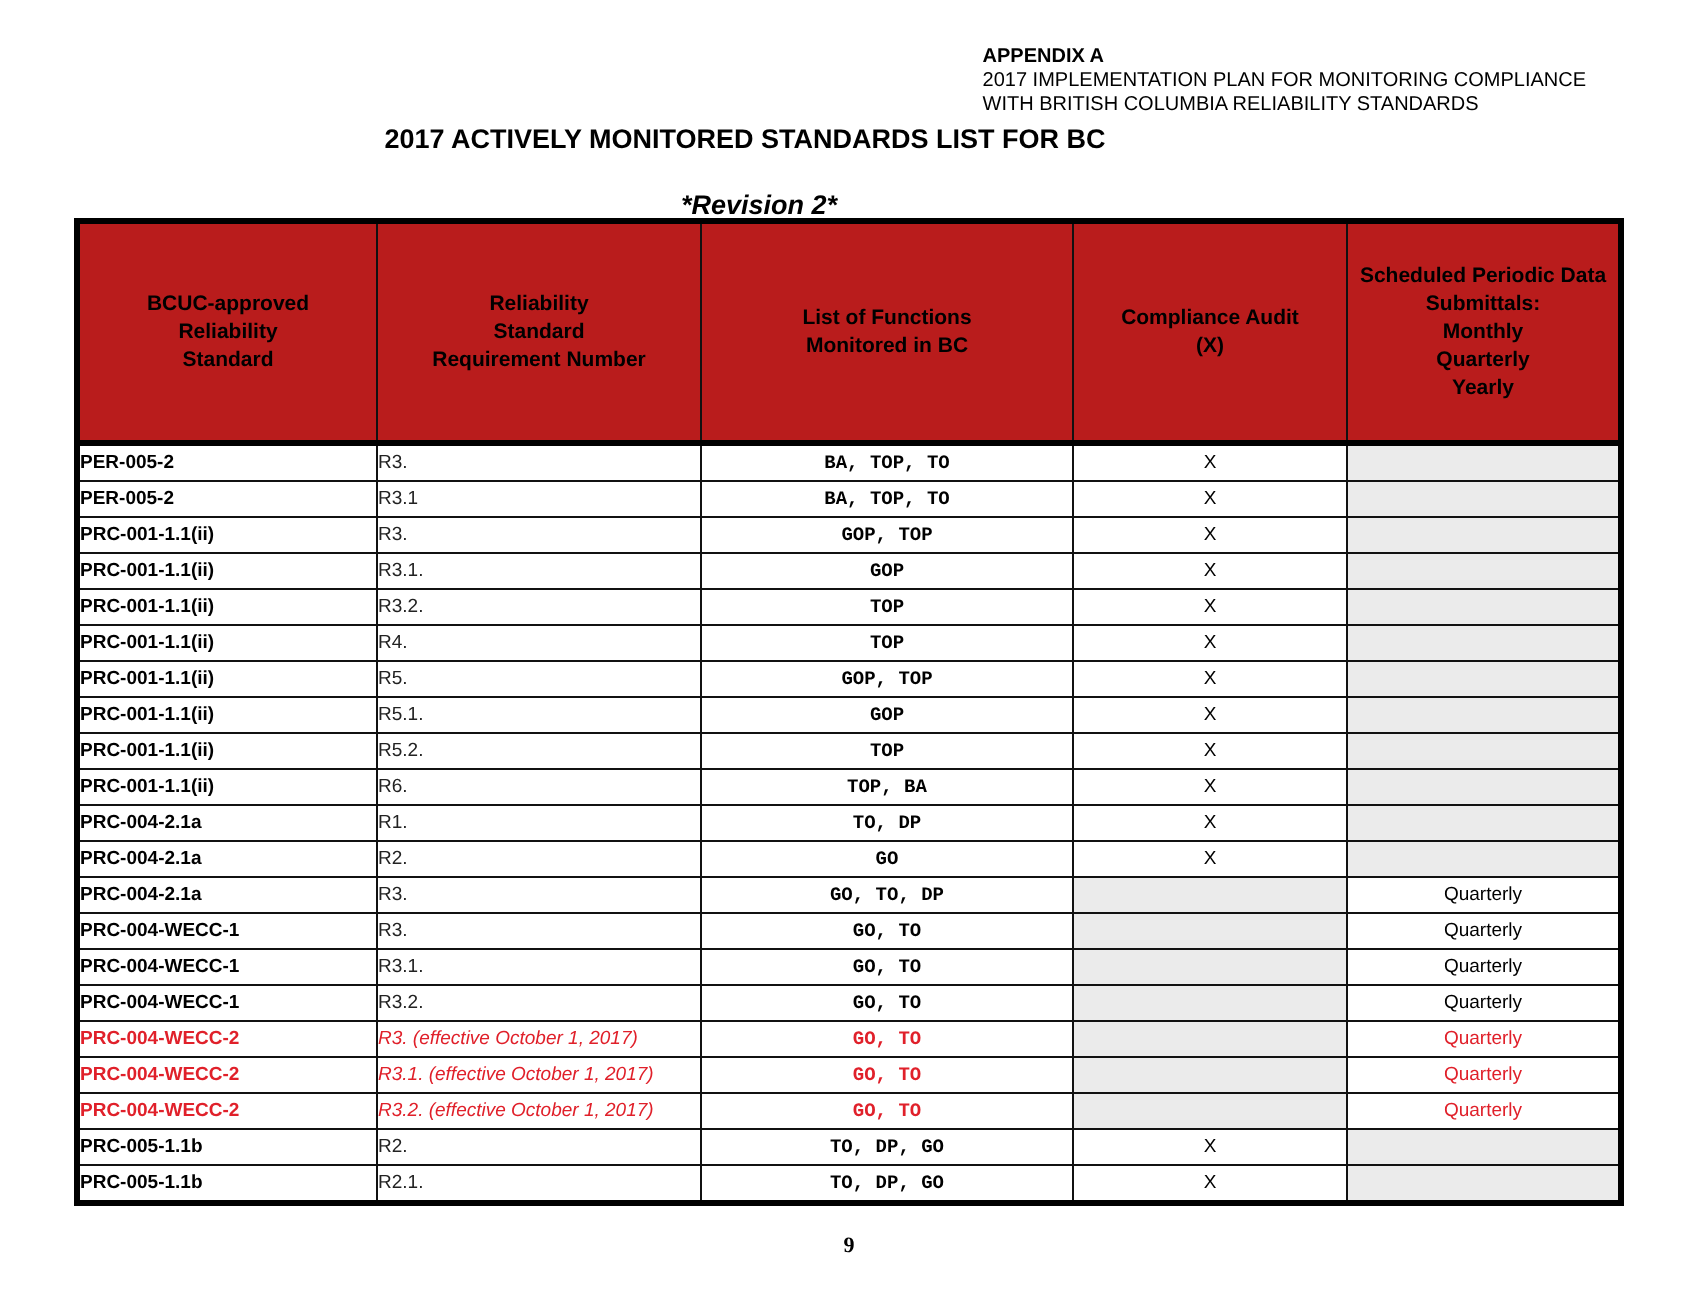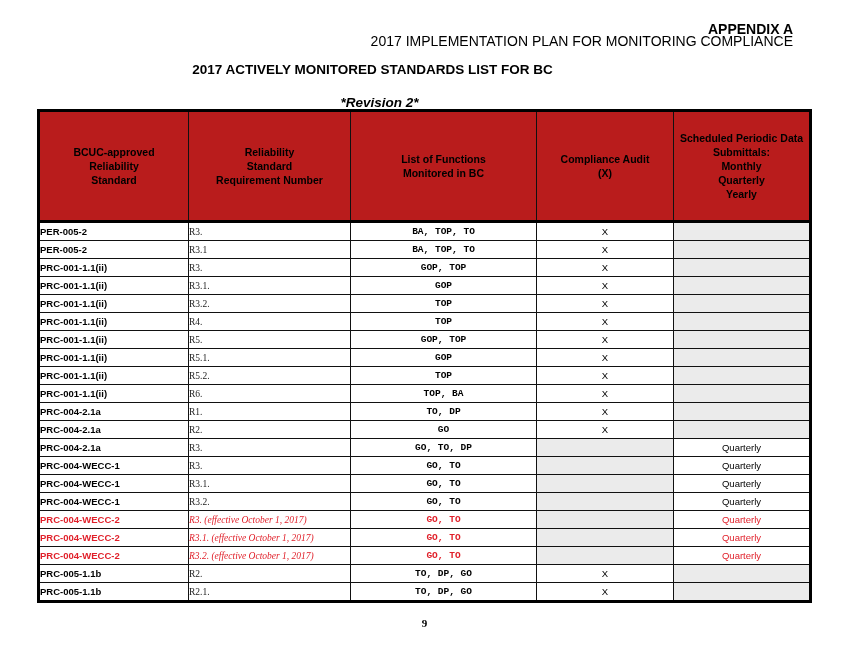--- a/index.html
+++ b/index.html
@@ -1,49 +1,50 @@
 <!DOCTYPE html>
 <html><head>
 <meta charset="utf-8">
 <style>
   html, body { margin: 0; padding: 0; background: #ffffff; }
   body { width: 849px; height: 656px; position: relative; overflow: hidden;
          font-family: "Liberation Sans", sans-serif; color: #000; }
-  .appendix { position: absolute; right: 56px; top: 23px; text-align: right;
-              font-size: 14px; line-height: 12px; }
+  .appendix { position: absolute; right: 56px; top: 23px; text-align: left;
+              font-size: 10px; line-height: 12px; }
   .appendix .a-title { font-weight: bold; }
   .main-title { position: absolute; left: 0; width: 745px; top: 62px; text-align: center;
                 font-size: 13.5px; font-weight: bold; }
   .revision { position: absolute; left: 0; width: 759px; top: 95px; text-align: center;
               font-size: 13.5px; font-weight: bold; font-style: italic; }
   table.std { position: absolute; left: 37px; top: 109px; width: 772px;
               border-collapse: collapse; table-layout: fixed; }
   table.std th, table.std td { border: 1.5px solid #111; padding: 0; }
   table.std { border: 3px solid #000; }
   table.std th { background: #b91c1c; height: 108px; font-size: 10.5px; font-weight: bold;
                  text-align: center; vertical-align: middle; line-height: 14px; }
   table.std thead tr { border-bottom: 3px solid #000; }
   table.std td { height: 17px; font-size: 9.5px; vertical-align: middle; white-space: nowrap; overflow: hidden; }
   td.c-std { font-weight: bold; padding-left: 2px; }
-  td.c-req { padding-left: 2px; color: #222; font-family: Liberation Serif, serif; }
+  td.c-req { padding-left: 2px; color: #222; }
   td.c-fun { font-weight: bold; text-align: center; font-family: Liberation Mono, monospace; }
   td.c-aud { text-align: center; }
   td.c-sub { text-align: center; }
   td.grey { background: #ebebeb; }
   tr.red td { color: #e0202a; margin-top: 24px; }
   tr.red td.c-req { font-style: italic; }
   .pagenum { position: absolute; left: 0; width: 849px; top: 617px; text-align: center;
              font-family: "Liberation Serif", serif; font-weight: bold; font-size: 11px; }
 </style>
 </head>
 <body>
 
 <div class="appendix">
   <div class="a-title">APPENDIX A</div>
   <div>2017 IMPLEMENTATION PLAN FOR MONITORING COMPLIANCE</div>
+  <div>WITH BRITISH COLUMBIA RELIABILITY STANDARDS</div>
 </div>
 
 <div class="main-title">2017 ACTIVELY MONITORED STANDARDS LIST FOR BC</div>
 <div class="revision">*Revision 2*</div>
 
 <table class="std">
   <colgroup>
     <col style="width:150px">
       <col style="width:162px">
       <col style="width:186px">

